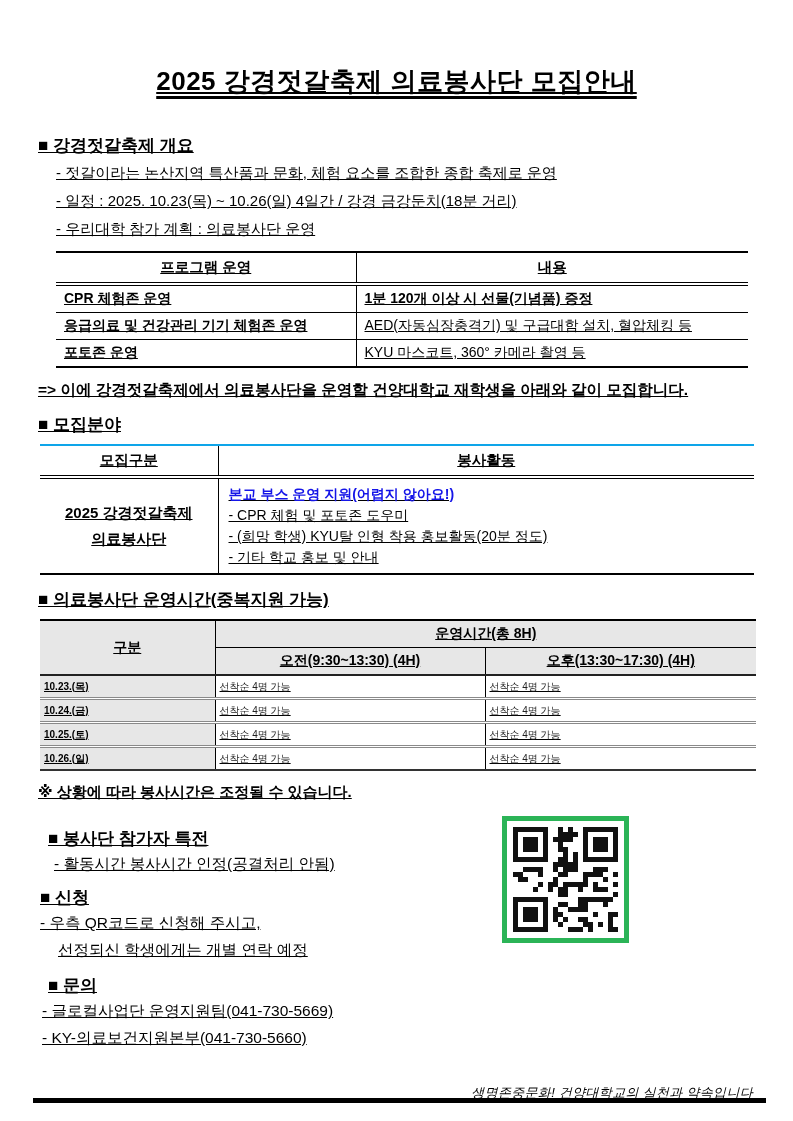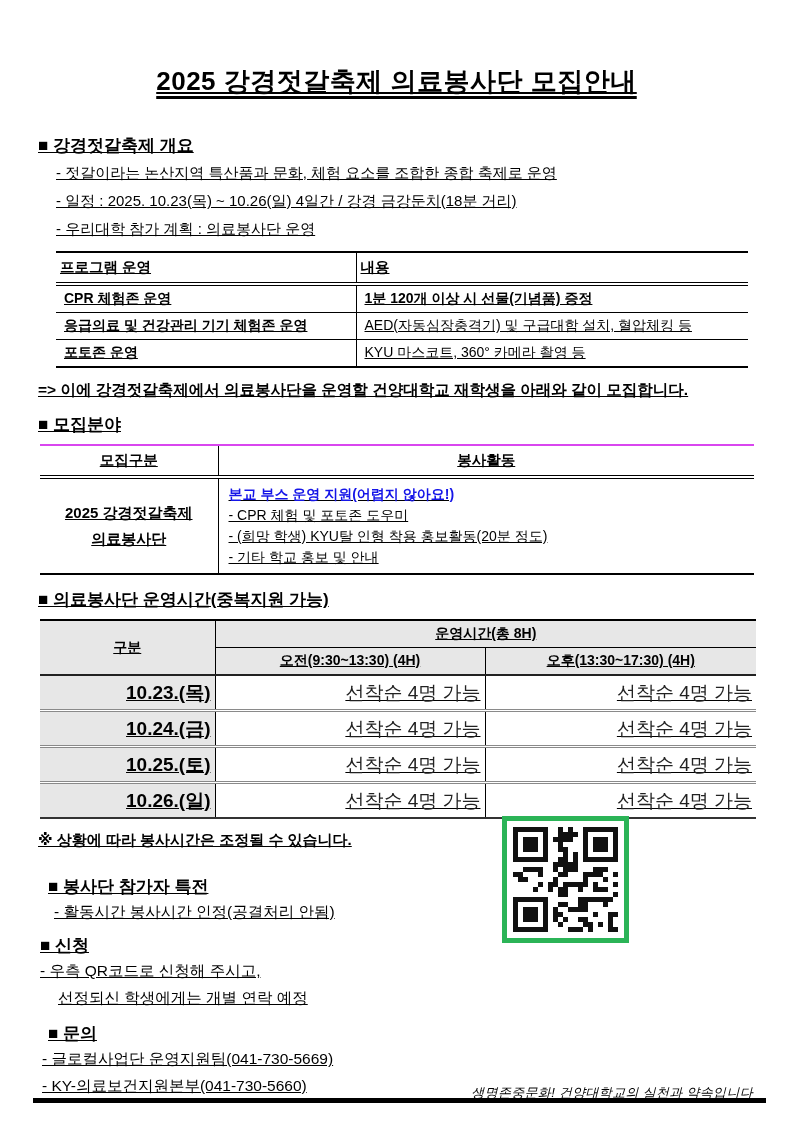--- a/index.html
+++ b/index.html
@@ -32,41 +32,41 @@
   .h-contact{margin-top:12px;margin-left:10px}
   
   .line{font-size:15px;line-height:28px;white-space:nowrap}
   .ov-bullets{margin-top:2px;padding-left:18px}
   
   table{border-collapse:collapse;table-layout:fixed}
   th,td{overflow:hidden}
   .bold{font-weight:700}
   
   .t1{margin:8px 0 0 18px;width:692px;border-top:2px solid #000;border-bottom:2px solid #000}
-  .t1 th{font-size:14.5px;font-weight:800;padding:5px 4px;border-bottom:4px double #000;text-align:left}
+  .t1 th{font-size:14.5px;font-weight:800;padding:5px 4px;border-bottom:4px double #000;text-align:center}
   .t1 td{font-size:14px;padding:4px 8px}
   .t1 tr+tr td{border-top:1px solid #000}
   .t1 .prog{font-weight:700;text-align:left}
   .t1 .vr{border-right:1px solid #000}
   
-  .t2{margin:8px 0 0 2px;width:714px;border-top:2px solid #d946ef;border-bottom:2px solid #000}
+  .t2{margin:8px 0 0 2px;width:714px;border-top:2px solid #0ea5e9;border-bottom:2px solid #000}
   .t2 th{font-size:14.5px;font-weight:800;padding:5px 4px;border-bottom:4px double #000;text-align:center}
   .t2 .vr{border-right:1px solid #000}
   .t2 .cat{text-align:center;vertical-align:middle}
   .t2 .cat div{font-size:15px;font-weight:700;line-height:26px}
   .t2 .acts{padding:5px 10px}
   .t2 .acts div{font-size:14px;line-height:21px}
   .t2 .hl{color:var(--blue);font-weight:800;font-size:15px}
   
   .t3{margin:8px 0 0 2px;width:716px;border-top:2px solid #000;border-bottom:2px solid #333}
   .t3 th{background:var(--gray);font-size:14px;font-weight:800;padding:4px;text-align:center}
   .t3 .span-h{border-bottom:1px solid #000}
   .t3 .sub{border-bottom:2px solid #222}
   .t3 .corner{border-bottom:2px solid #222}
-  .t3 td{font-size:19px;color:#222;text-align:right;padding:3.5px 4px}
+  .t3 td{font-size:10px;color:#222;text-align:left;padding:3.5px 4px}
   .t3 td.date{background:var(--gray);font-weight:700;color:#000}
   .t3 .vr{border-right:1px solid #000}
   .t3 tr.data + tr.data td{border-top:3px double #8a8a8a}
   
   .note{margin-top:12px;font-size:15px;font-weight:700}
   .b-line{font-size:15.5px;line-height:27px;padding-left:16px;white-space:nowrap}
   .apply-line1{padding-left:2px}
   .apply-line2{padding-left:20px}
   .c-line{padding-left:4px}
   

